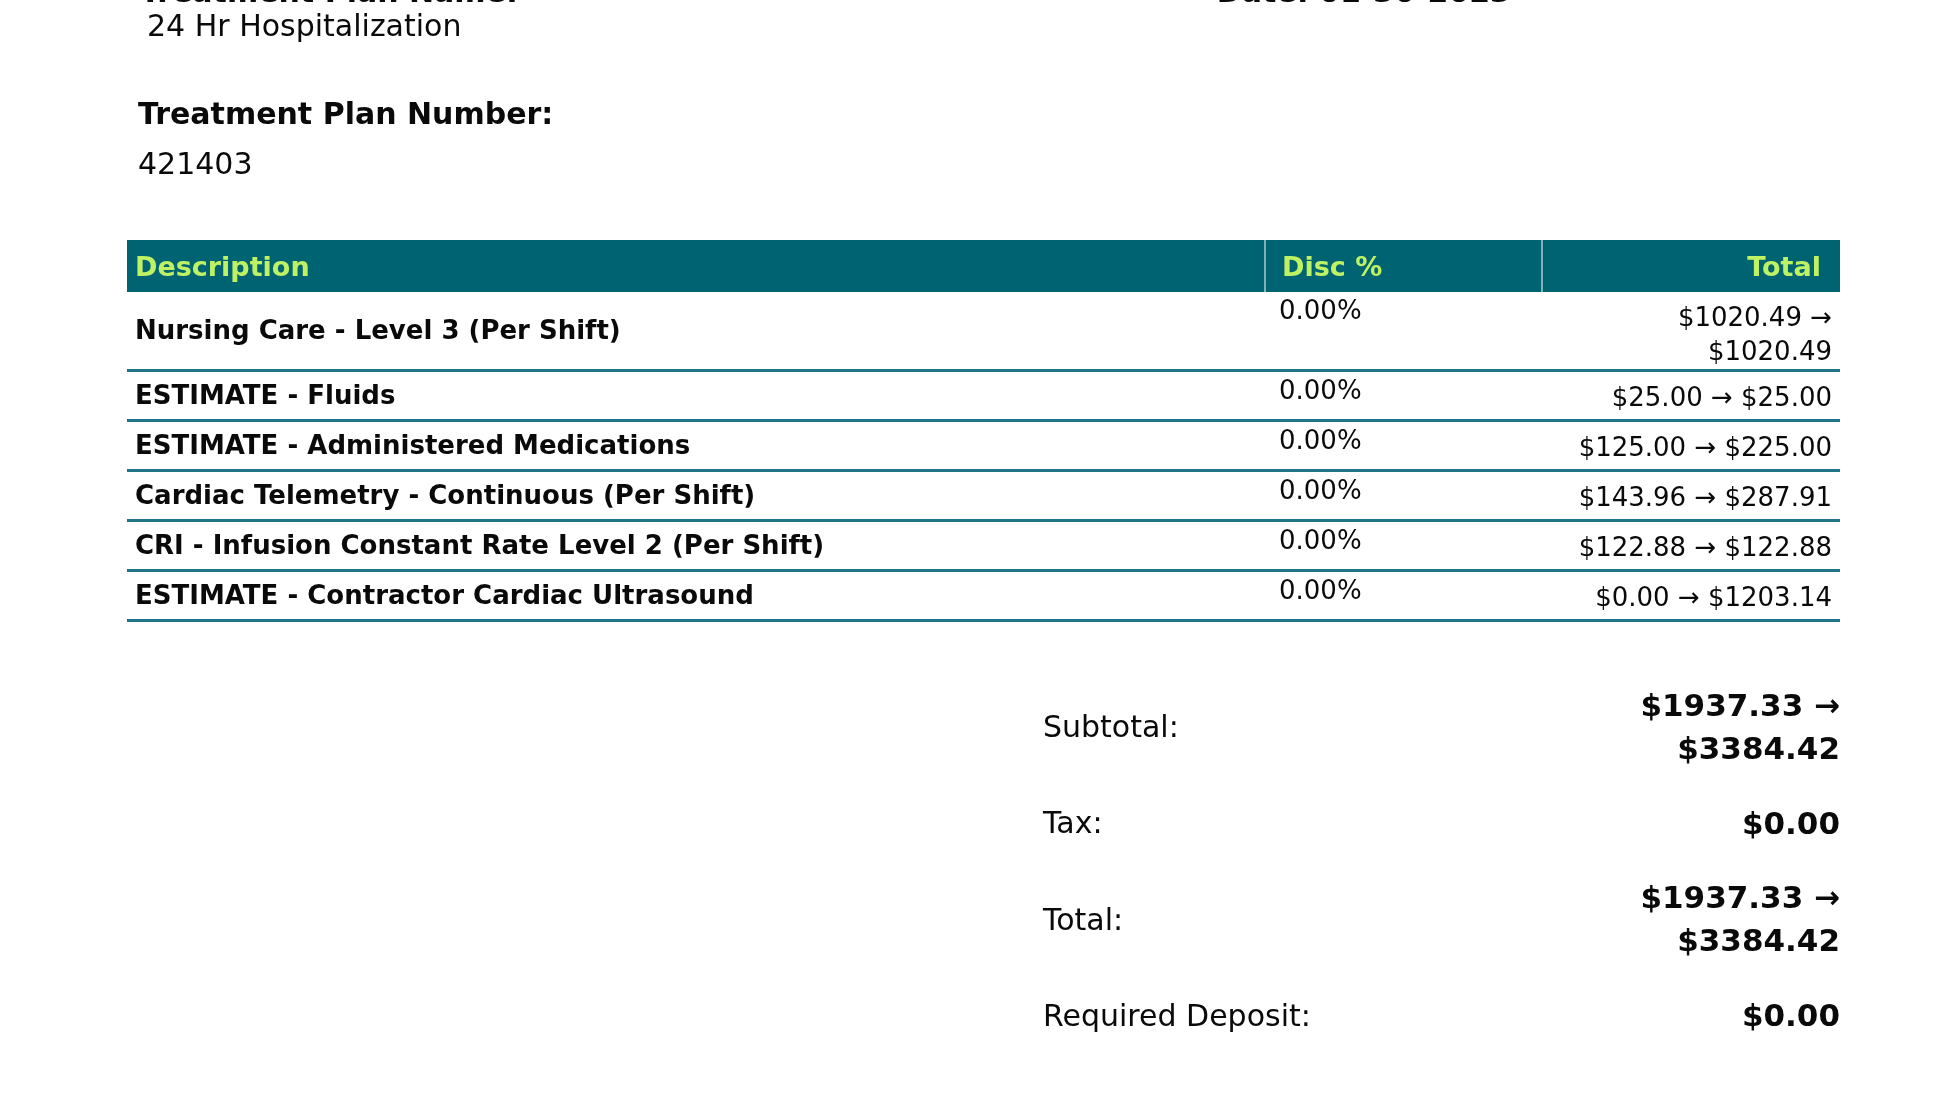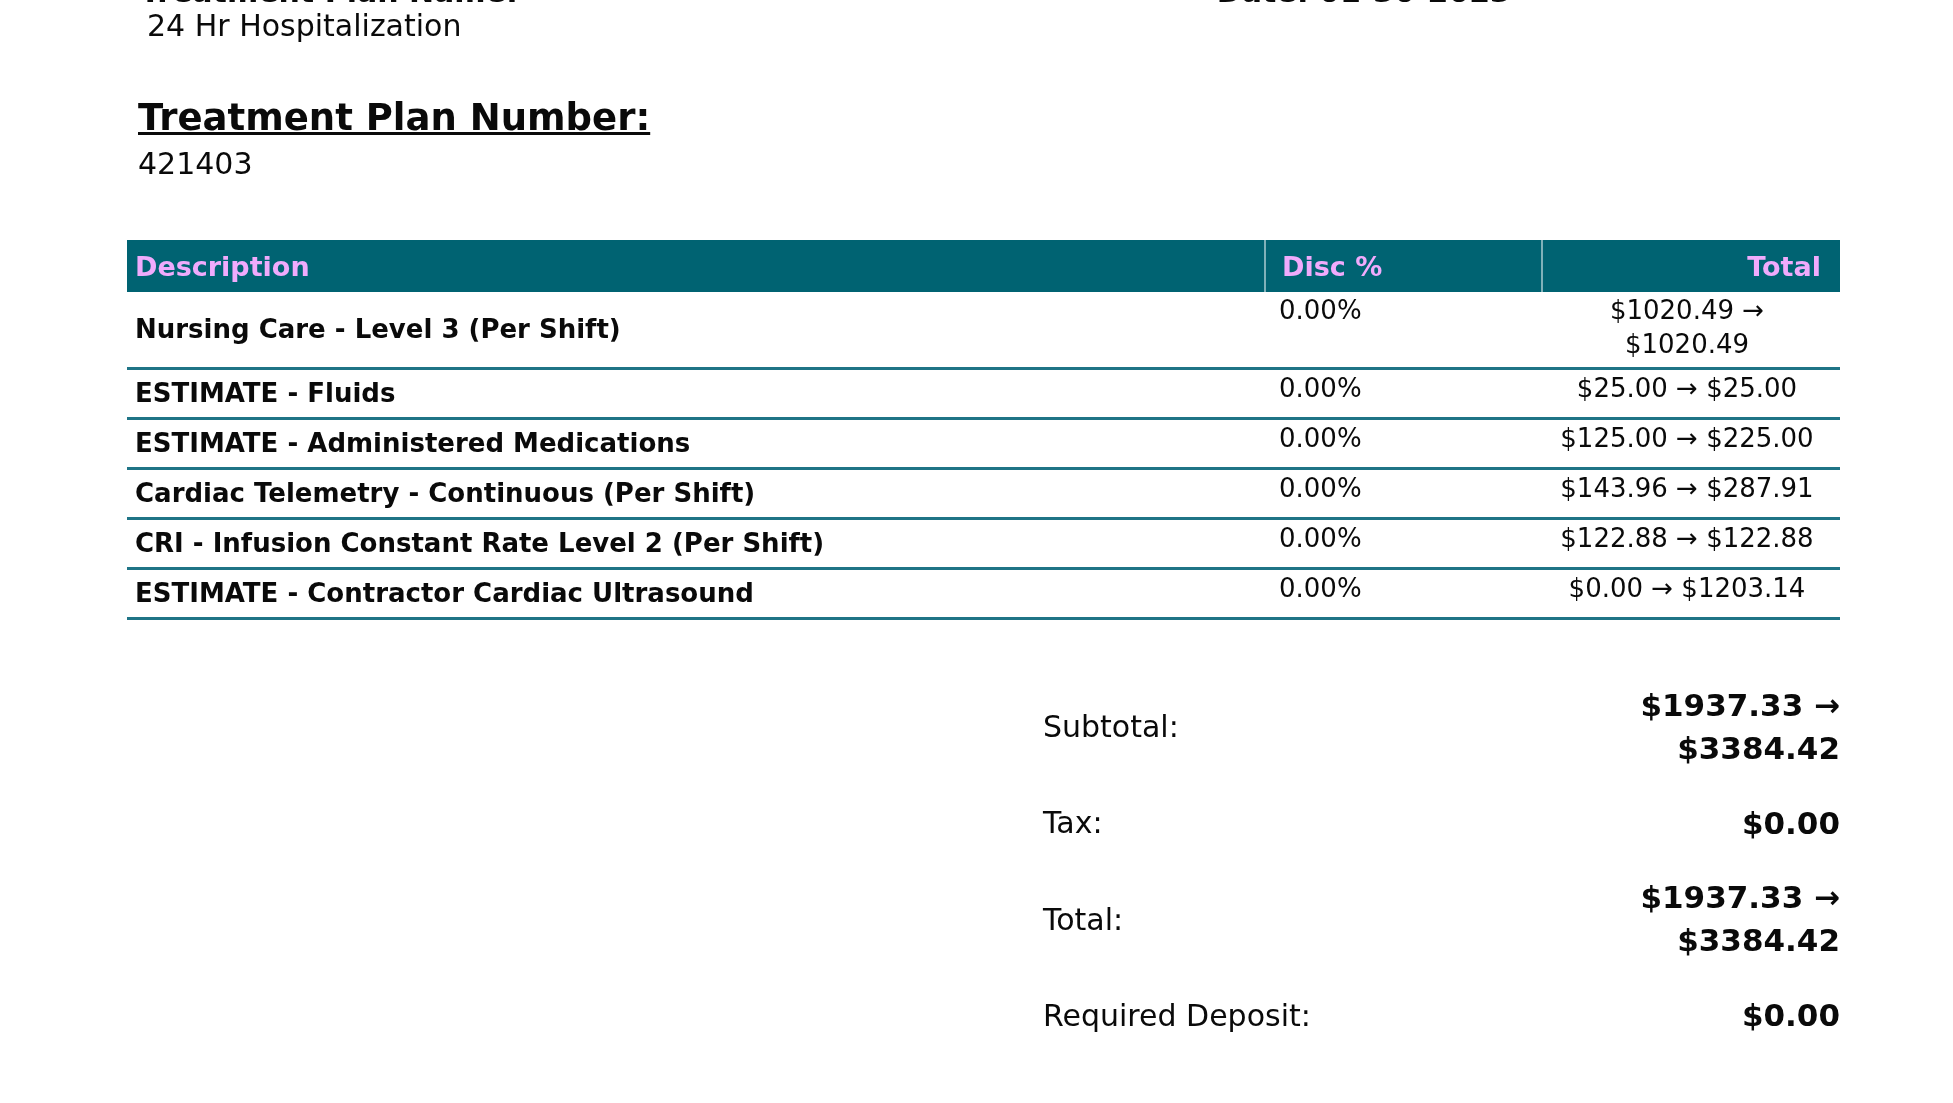--- a/index.html
+++ b/index.html
@@ -25,23 +25,22 @@
   .clipped-left{left:140px;}
   .clipped-right{right:442px;}
   .plan-name{
     position:absolute;
     left:147px; top:8px;
     font-size:30px;
   }
   .plan-number-label{
     position:absolute;
     left:138px; top:96px;
-    font-size:37px;
+    font-size:30px;
     font-weight:bold;
-    text-decoration:underline;
   }
   .plan-number{
     position:absolute;
     left:138px; top:146px;
     font-size:30px;
   }
   
   .estimate-table{
     position:absolute;
     left:127px; top:240px;
@@ -50,21 +49,21 @@
     table-layout:fixed;
   }
   .estimate-table col.c-desc{width:1138px;}
   .estimate-table col.c-disc{width:277px;}
   .estimate-table col.c-total{width:298px;}
   .estimate-table thead th{
     background:var(--teal);
     height:52px;
     font-size:27px;
     font-weight:bold;
-    color:#f0abfc;
+    color:#bef264;
     vertical-align:middle;
     text-align:left;
     padding:0 0 0 8px;
   }
   .estimate-table thead th.h-disc{padding-left:16px;border-left:2px solid rgba(255,255,255,.5);}
   .estimate-table thead th.h-total{text-align:right;padding-right:19px;border-left:2px solid rgba(255,255,255,.5);}
   .estimate-table tbody tr{border-bottom:3px solid var(--sep);}
   .estimate-table tbody tr.tall{height:76px;margin-left:25px;}
   .estimate-table tbody tr.reg{height:50px;}
   .estimate-table td{font-size:26px;}
@@ -72,22 +71,22 @@
     font-weight:bold;
     vertical-align:middle;
     padding-left:8px;
   }
   .estimate-table td.d-disc{
     vertical-align:top;
     padding:3px 0 0 14px;
   }
   .estimate-table td.d-total{
     vertical-align:top;
-    text-align:center;
-    padding:2px 8px 0 0;
+    text-align:right;
+    padding:9px 8px 0 0;
     white-space:pre-line;
     line-height:1.3;
   }
   
   .totals{
     position:absolute;
     left:1043px; top:684px;
     width:797px;
     display:flex;
     flex-direction:column;

